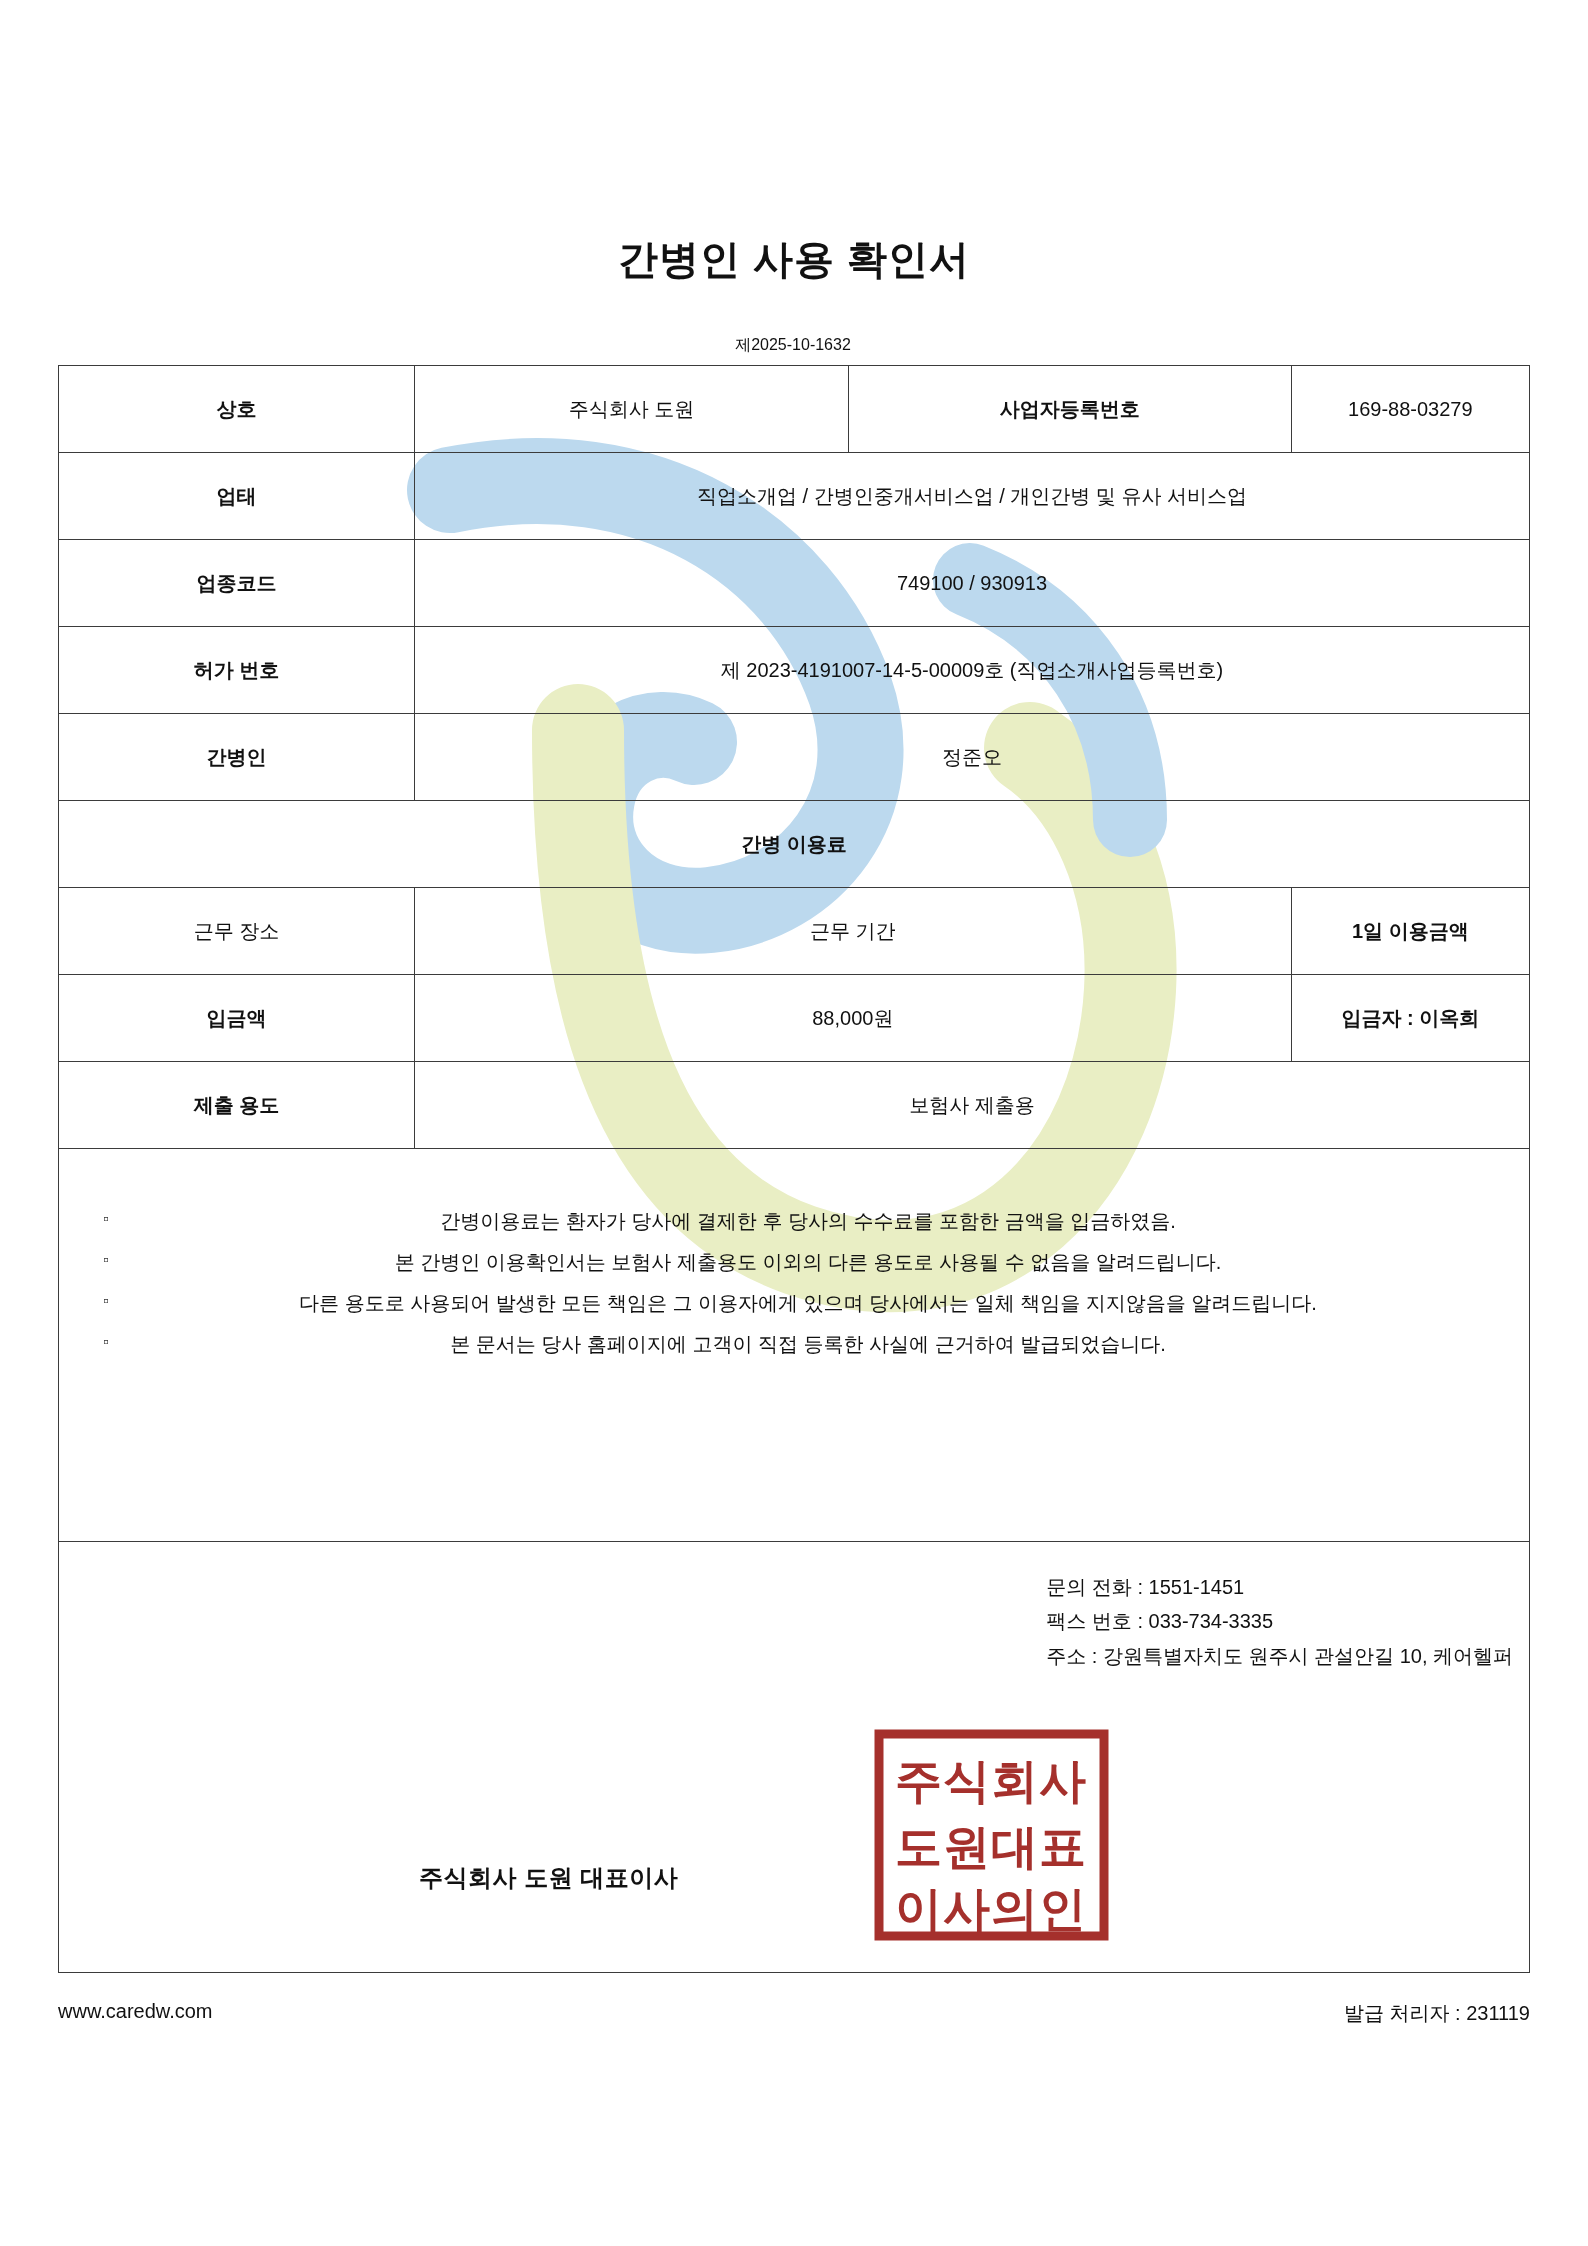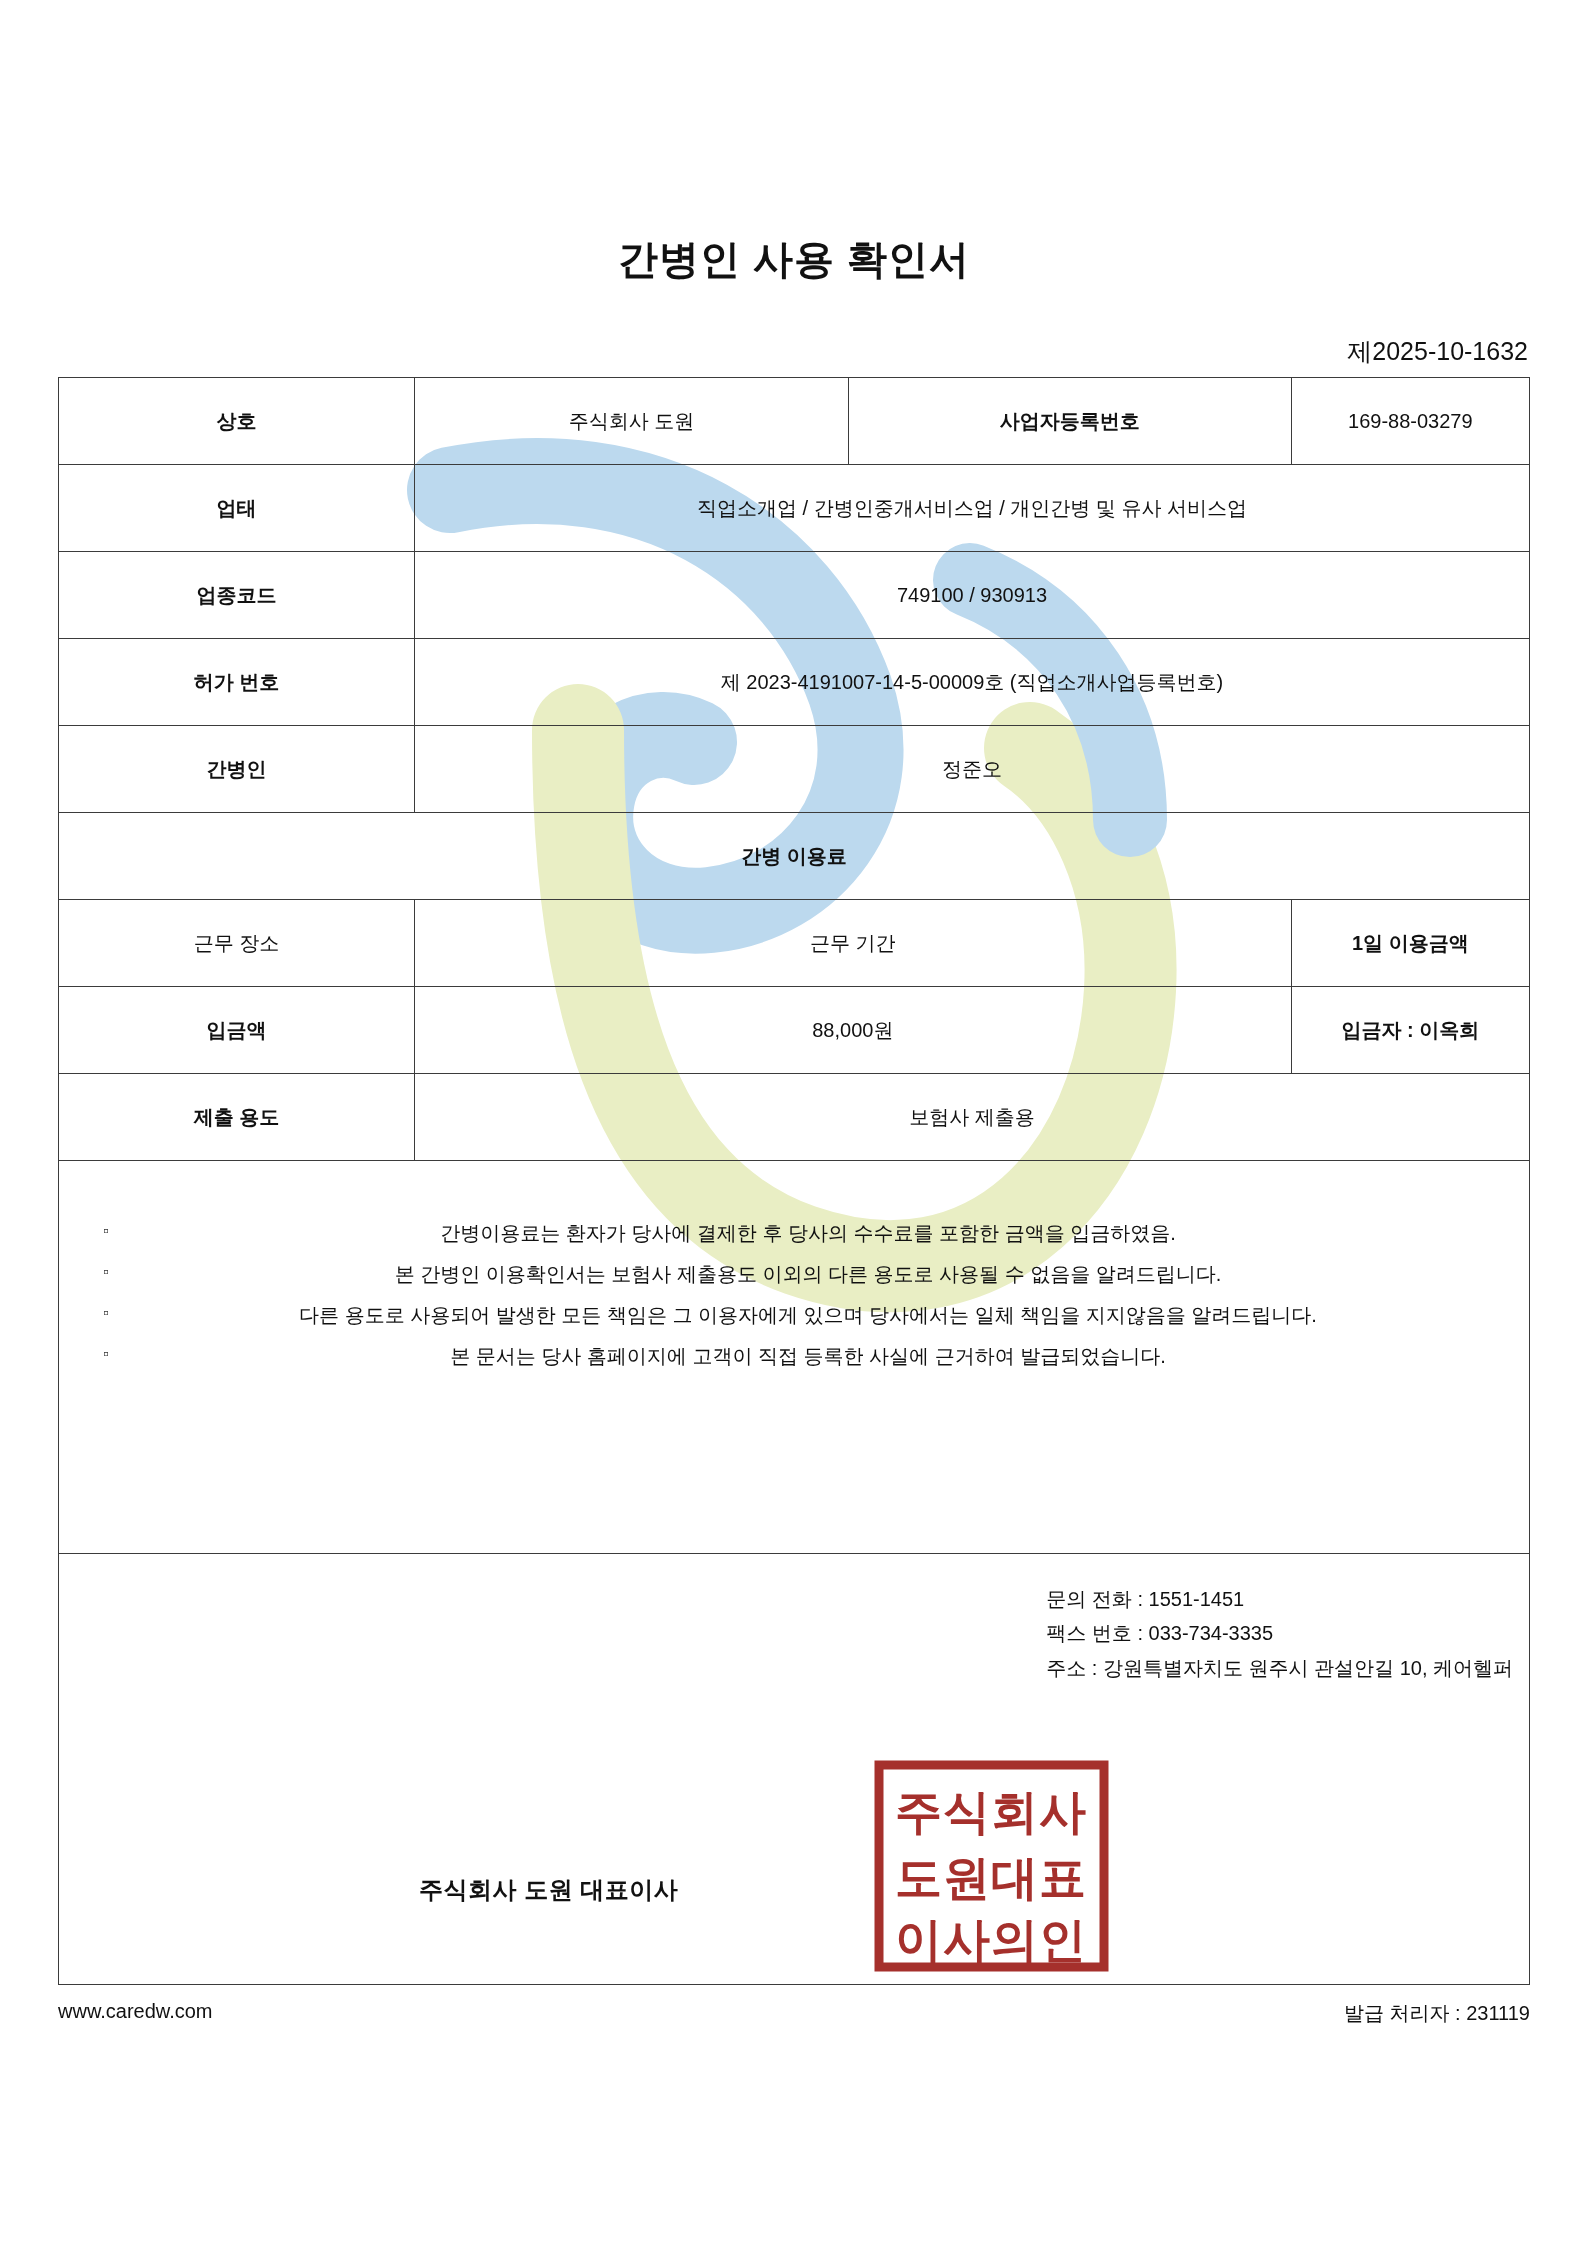--- a/index.html
+++ b/index.html
@@ -44,22 +44,22 @@
   .doc-title {
     text-align: center;
     font-size: 40px;
     font-weight: bold;
     letter-spacing: 1px;
     margin-top: 232px;
     color: #111;
   }
 
   .doc-number {
-    text-align: right;
-    font-size: 25px;
+    text-align: center;
+    font-size: 16px;
     margin-top: 48px;
     margin-bottom: 9px;
     padding-right: 2px;
     color: #111;
   }
 
   table.main {
     width: 100%;
     border-collapse: collapse;
     table-layout: fixed;
@@ -128,21 +128,21 @@
     position: absolute;
     left: 360px;
     bottom: 78px;
     font-size: 24px;
     font-weight: bold;
     letter-spacing: 0.5px;
   }
   .stamp {
     position: absolute;
     left: 815px;
-    bottom: 12px;
+    bottom: 31px;
     width: 235px;
     height: 212px;
   }
 
   .page-footer {
     position: absolute;
     left: 58px;
     top: 2000px;
     width: 1472px;
     display: flex;

